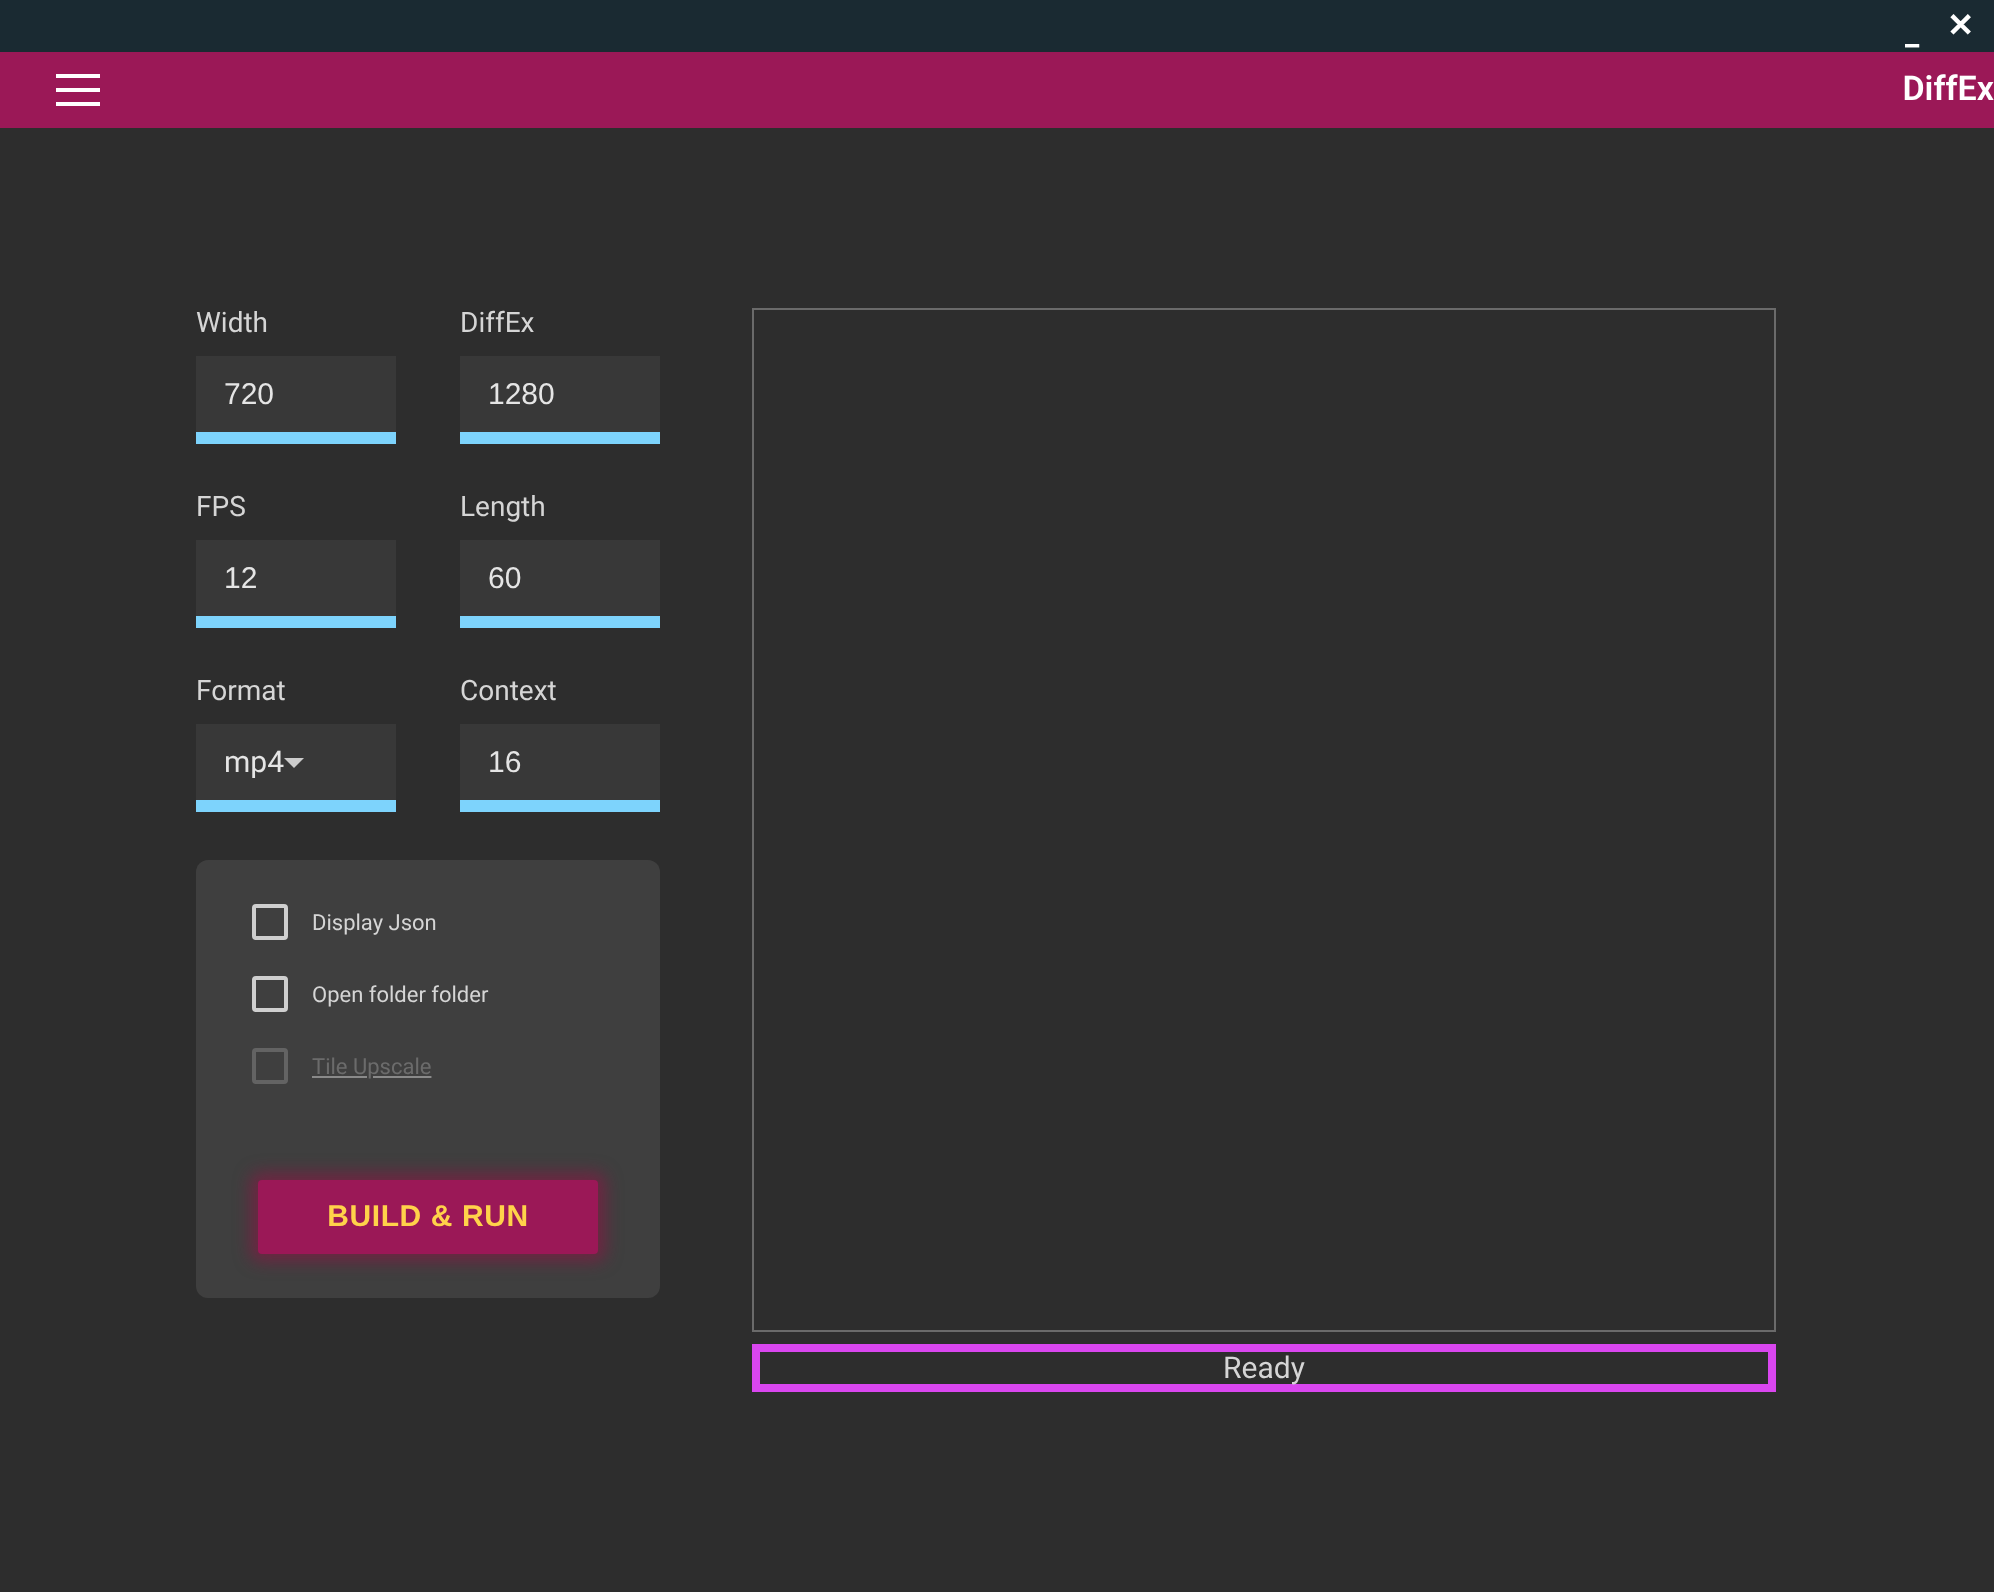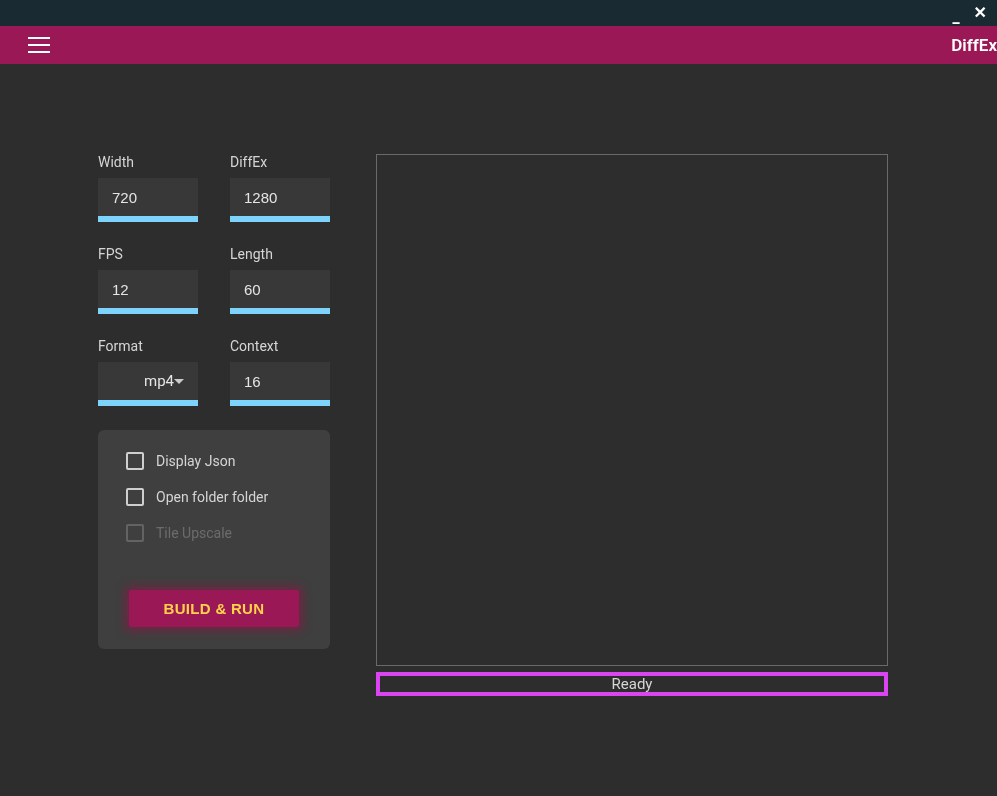--- a/index.html
+++ b/index.html
@@ -97,21 +97,21 @@
       border: none;
       border-bottom: 6px solid #7dd3fc;
       color: #e5e5e5;
       font-size: 15px;
       padding: 0 14px;
       outline: none;
     }
     .select-input {
       display: flex;
       align-items: center;
-      justify-content: flex-end;
+      justify-content: flex-start;
       cursor: pointer;
     }
     .select-input .caret {
       width: 0;
       height: 0;
       border-left: 5px solid transparent;
       border-right: 5px solid transparent;
       border-top: 5px solid #ccc;
     }
     .options-card {
@@ -123,33 +123,34 @@
     .check-row {
       display: flex;
       align-items: center;
       gap: 12px;
       margin-bottom: 18px;
       cursor: pointer;
     }
     .check-row.disabled {
       opacity: 0.5;
       cursor: default;
+      text-decoration: underline;
     }
     .checkbox {
       width: 18px;
       height: 18px;
       border: 2px solid #cfcfcf;
       border-radius: 2px;
       flex-shrink: 0;
     }
     .check-row.disabled .checkbox {
       border-color: #888;
     }
     .check-label {
-      font-size: 14px;
+      font-size: 11px;
       color: #d5d5d5;
     }
     .check-row.disabled .check-label {
       color: #989898;
     }
     .btn-wrap {
       margin-top: 48px;
       display: flex;
       justify-content: center;
     }

